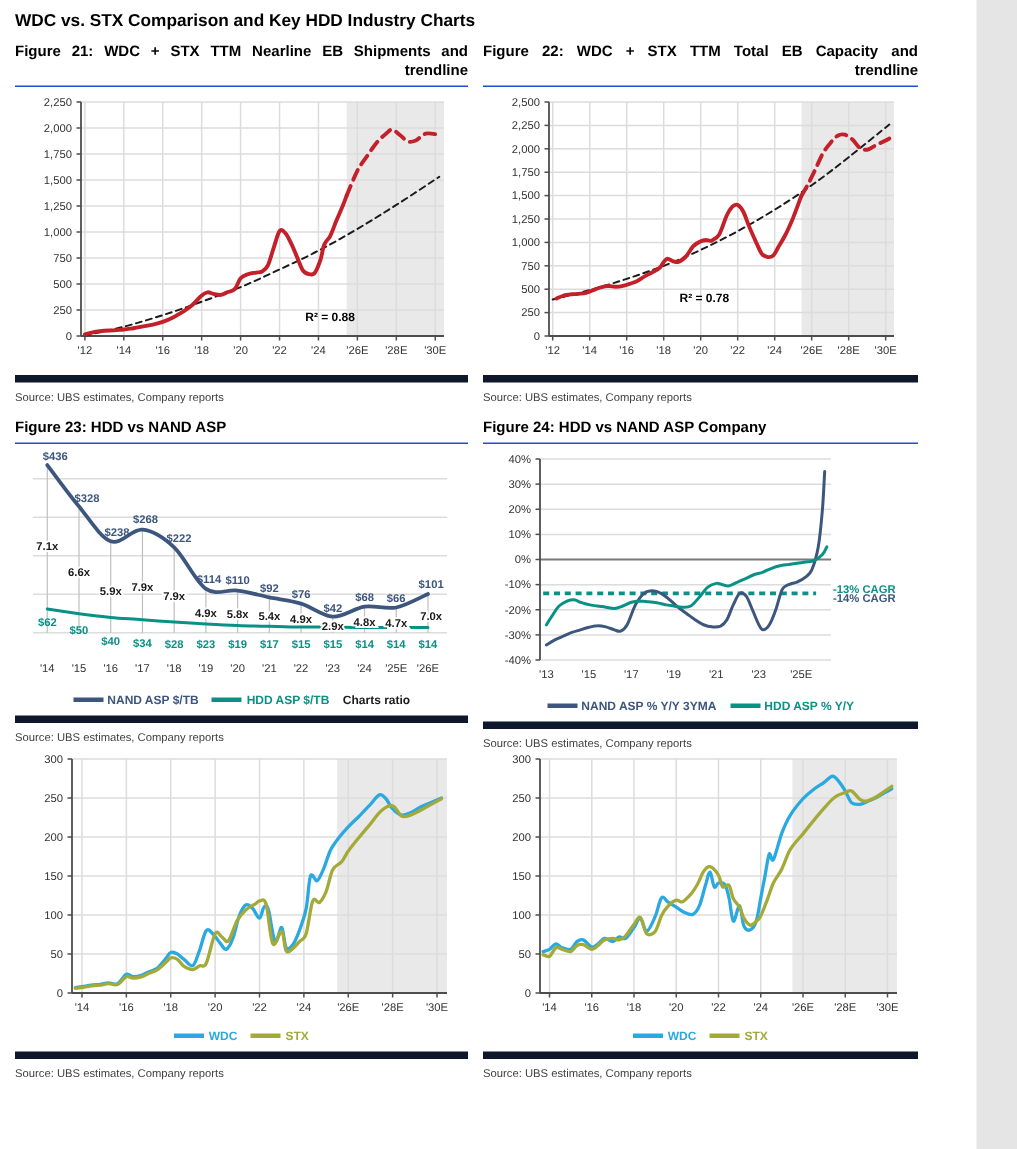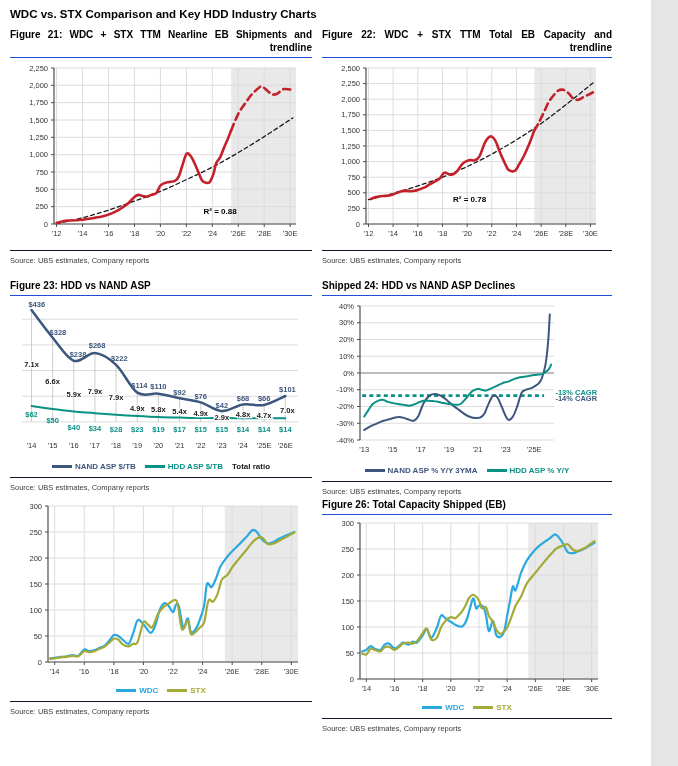--- a/index.html
+++ b/index.html
@@ -10,21 +10,21 @@
   .cell{position:absolute;}
   .ftitle{font-size:10px;font-weight:bold;line-height:13px;border-bottom:1px solid #1d4ed8;padding-bottom:3px;}
   .ftitle .l1{text-align:justify;text-align-last:justify;}
   .ftitle .l2{text-align:right;}
   .ftitle .l2:empty{display:none;}
   .chart-box{margin-top:2px;}
   .legend{display:flex;justify-content:center;align-items:center;gap:9px;height:13px;font-size:8px;font-weight:bold;}
   .legend:empty{display:none;}
   .legend .item{display:flex;align-items:center;gap:3px;}
   .legend .sw{display:inline-block;width:20px;height:2.5px;}
-  .source{margin-top:4px;border-top:1px solid #0f172a;padding-top:5px;font-size:7.5px;color:#404040;}
+  .source{margin-top:4px;border-top:5px solid #0f172a;padding-top:5px;font-size:7.5px;color:#404040;}
   svg{display:block;}
   svg text{font-family:"Liberation Sans", sans-serif;}
 </style>
 </head>
 <body>
 
 <div class="page">
   <div class="side-strip"></div>
   <div class="main-title">WDC vs. STX Comparison and Key HDD Industry Charts</div>
 
@@ -275,29 +275,29 @@
     <div class="legend">
         <span class="item">
           <span class="sw" style="background: rgb(61, 86, 125);"></span>
           <span style="color: rgb(61, 86, 125);">NAND ASP $/TB</span>
         </span>
         <span class="item">
           <span class="sw" style="background: rgb(10, 145, 134);"></span>
           <span style="color: rgb(10, 145, 134);">HDD ASP $/TB</span>
         </span>
         <span class="item">
-          <span style="color: rgb(26, 26, 26);">Total ratio</span>
+          <span style="color: rgb(26, 26, 26);">Charts ratio</span>
         </span>
       </div>
     <div class="source">Source: UBS estimates, Company reports</div>
   </div>
 
   <div class="cell" style="left:322px;top:279px;width:290px">
     <div class="ftitle">
-      <div class="l1" style="text-align:left;text-align-last:left">Shipped 24: HDD vs NAND ASP Declines</div>
+      <div class="l1" style="text-align:left;text-align-last:left">Figure 24: HDD vs NAND ASP Company</div>
 
     </div>
     <div class="chart-box">
         <svg width="290" height="166">
           <line x1="38" y1="142" x2="232" y2="142" stroke="#dcdcdc" stroke-width="1"></line>
           <line x1="38" y1="125.25" x2="232" y2="125.25" stroke="#dcdcdc" stroke-width="1"></line>
           <line x1="38" y1="108.5" x2="232" y2="108.5" stroke="#dcdcdc" stroke-width="1"></line>
           <line x1="38" y1="91.75" x2="232" y2="91.75" stroke="#dcdcdc" stroke-width="1"></line>
           <line x1="38" y1="75" x2="232" y2="75" stroke="#7a7a7a" stroke-width="1.2"></line>
           <line x1="38" y1="58.25" x2="232" y2="58.25" stroke="#dcdcdc" stroke-width="1"></line>
@@ -415,24 +415,20 @@
         </span>
         <span class="item">
           <span class="sw" style="background: rgb(163, 170, 56);"></span>
           <span style="color: rgb(163, 170, 56);">STX</span>
         </span>
       </div>
     <div class="source">Source: UBS estimates, Company reports</div>
   </div>
 
   <div class="cell" style="left:322px;top:498px;width:290px">
-    <div class="ftitle">
-      <div class="l1" style="text-align:left;text-align-last:left">Figure 26: Total Capacity Shipped (EB)</div>
-
-    </div>
     <div class="chart-box">
         <svg width="290" height="184">
           <rect x="206.2899408284024" y="6" width="69.7100591715976" height="156" fill="#e9e9e9"></rect>
           <line x1="38" y1="162" x2="276" y2="162" stroke="#dcdcdc" stroke-width="1"></line>
           <line x1="38" y1="136" x2="276" y2="136" stroke="#dcdcdc" stroke-width="1"></line>
           <line x1="38" y1="110" x2="276" y2="110" stroke="#dcdcdc" stroke-width="1"></line>
           <line x1="38" y1="84" x2="276" y2="84" stroke="#dcdcdc" stroke-width="1"></line>
           <line x1="38" y1="58" x2="276" y2="58" stroke="#dcdcdc" stroke-width="1"></line>
           <line x1="38" y1="32" x2="276" y2="32" stroke="#dcdcdc" stroke-width="1"></line>
           <line x1="38" y1="6" x2="276" y2="6" stroke="#dcdcdc" stroke-width="1"></line>

